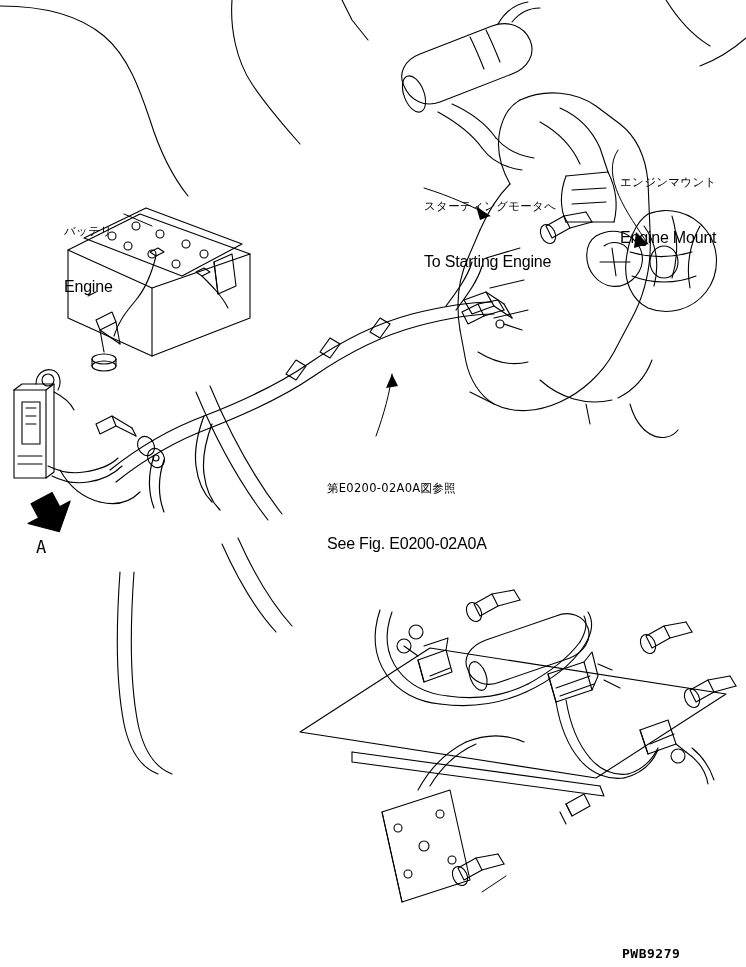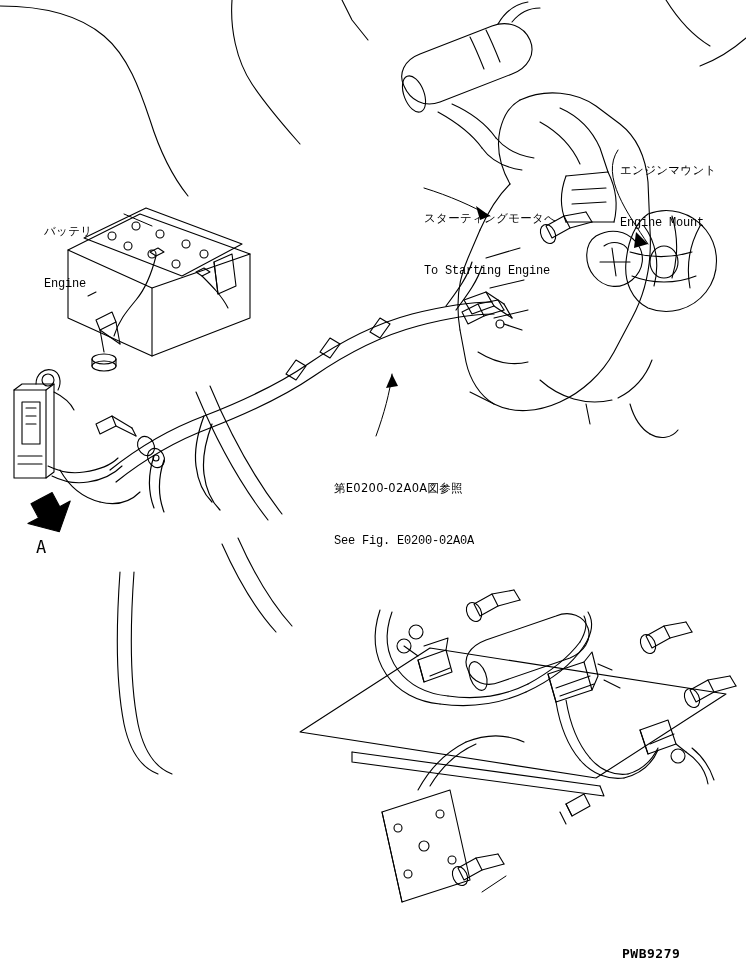--- a/index.html
+++ b/index.html
@@ -33,29 +33,29 @@
     white-space: pre;
     line-height: 1.22;
   }
   .label .jp {
     display: block;
     font-size: 11.5px;
     letter-spacing: 0.3px;
   }
   .label .en {
     display: block;
-    font-size: 12px;
-    font-family: Liberation Mono, monospace;
+    font-size: 16px;
+    font-family: Liberation Sans, sans-serif;
     letter-spacing: -0.2px;
   }
 
-  #lbl-battery { left: 44px; top: 185px; }
-  #lbl-starting { left: 424px; top: 172px; }
-  #lbl-engine-mount { left: 620px; top: 124px; }
-  #lbl-seefig { left: 334px; top: 442px; }
+  #lbl-battery { left: 64px; top: 185px; }
+  #lbl-starting { left: 424px; top: 160px; }
+  #lbl-engine-mount { left: 620px; top: 136px; }
+  #lbl-seefig { left: 327px; top: 442px; }
   #lbl-detail-a { left: 497px; top: 929px; }
   #lbl-a-callout { left: 36px; top: 537px; font-size: 17px; font-family: "DejaVu Sans Mono", monospace; }
   #lbl-partno {
     left: 622px; top: 946px;
     font-size: 13px;
     font-weight: bold;
     font-family: "DejaVu Sans Mono", monospace;
     letter-spacing: 0.5px;
   }
 </style>

